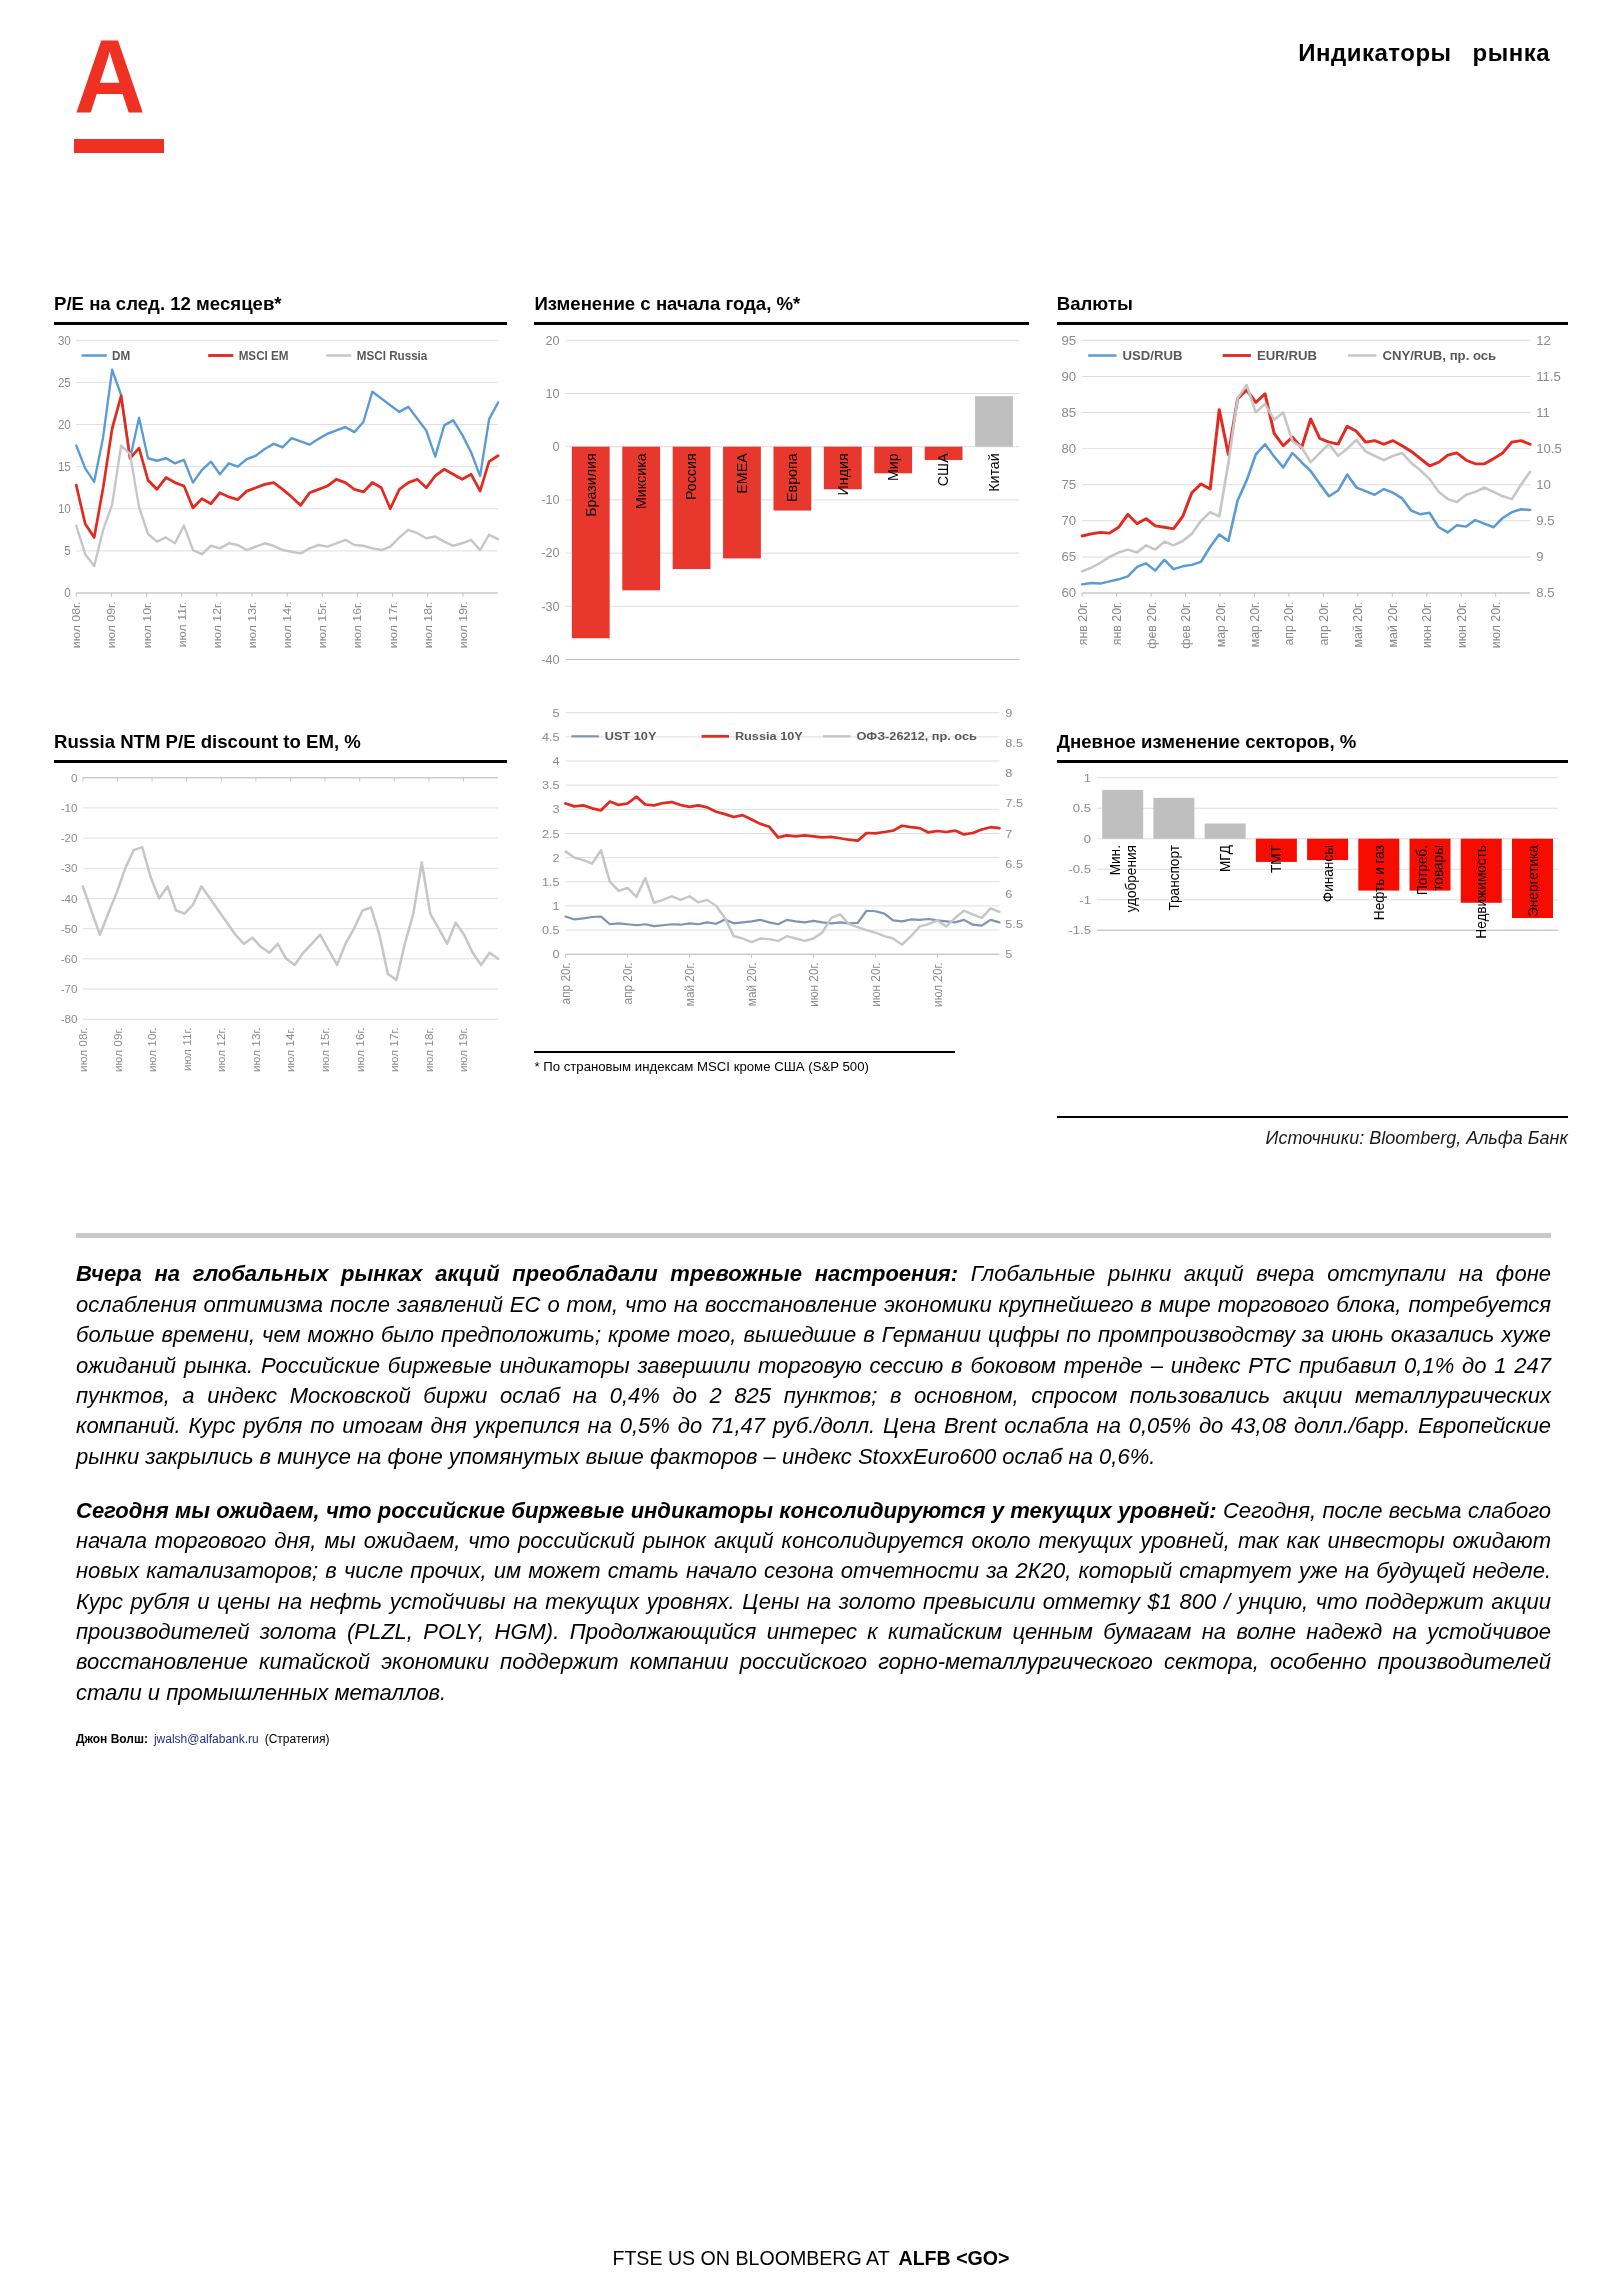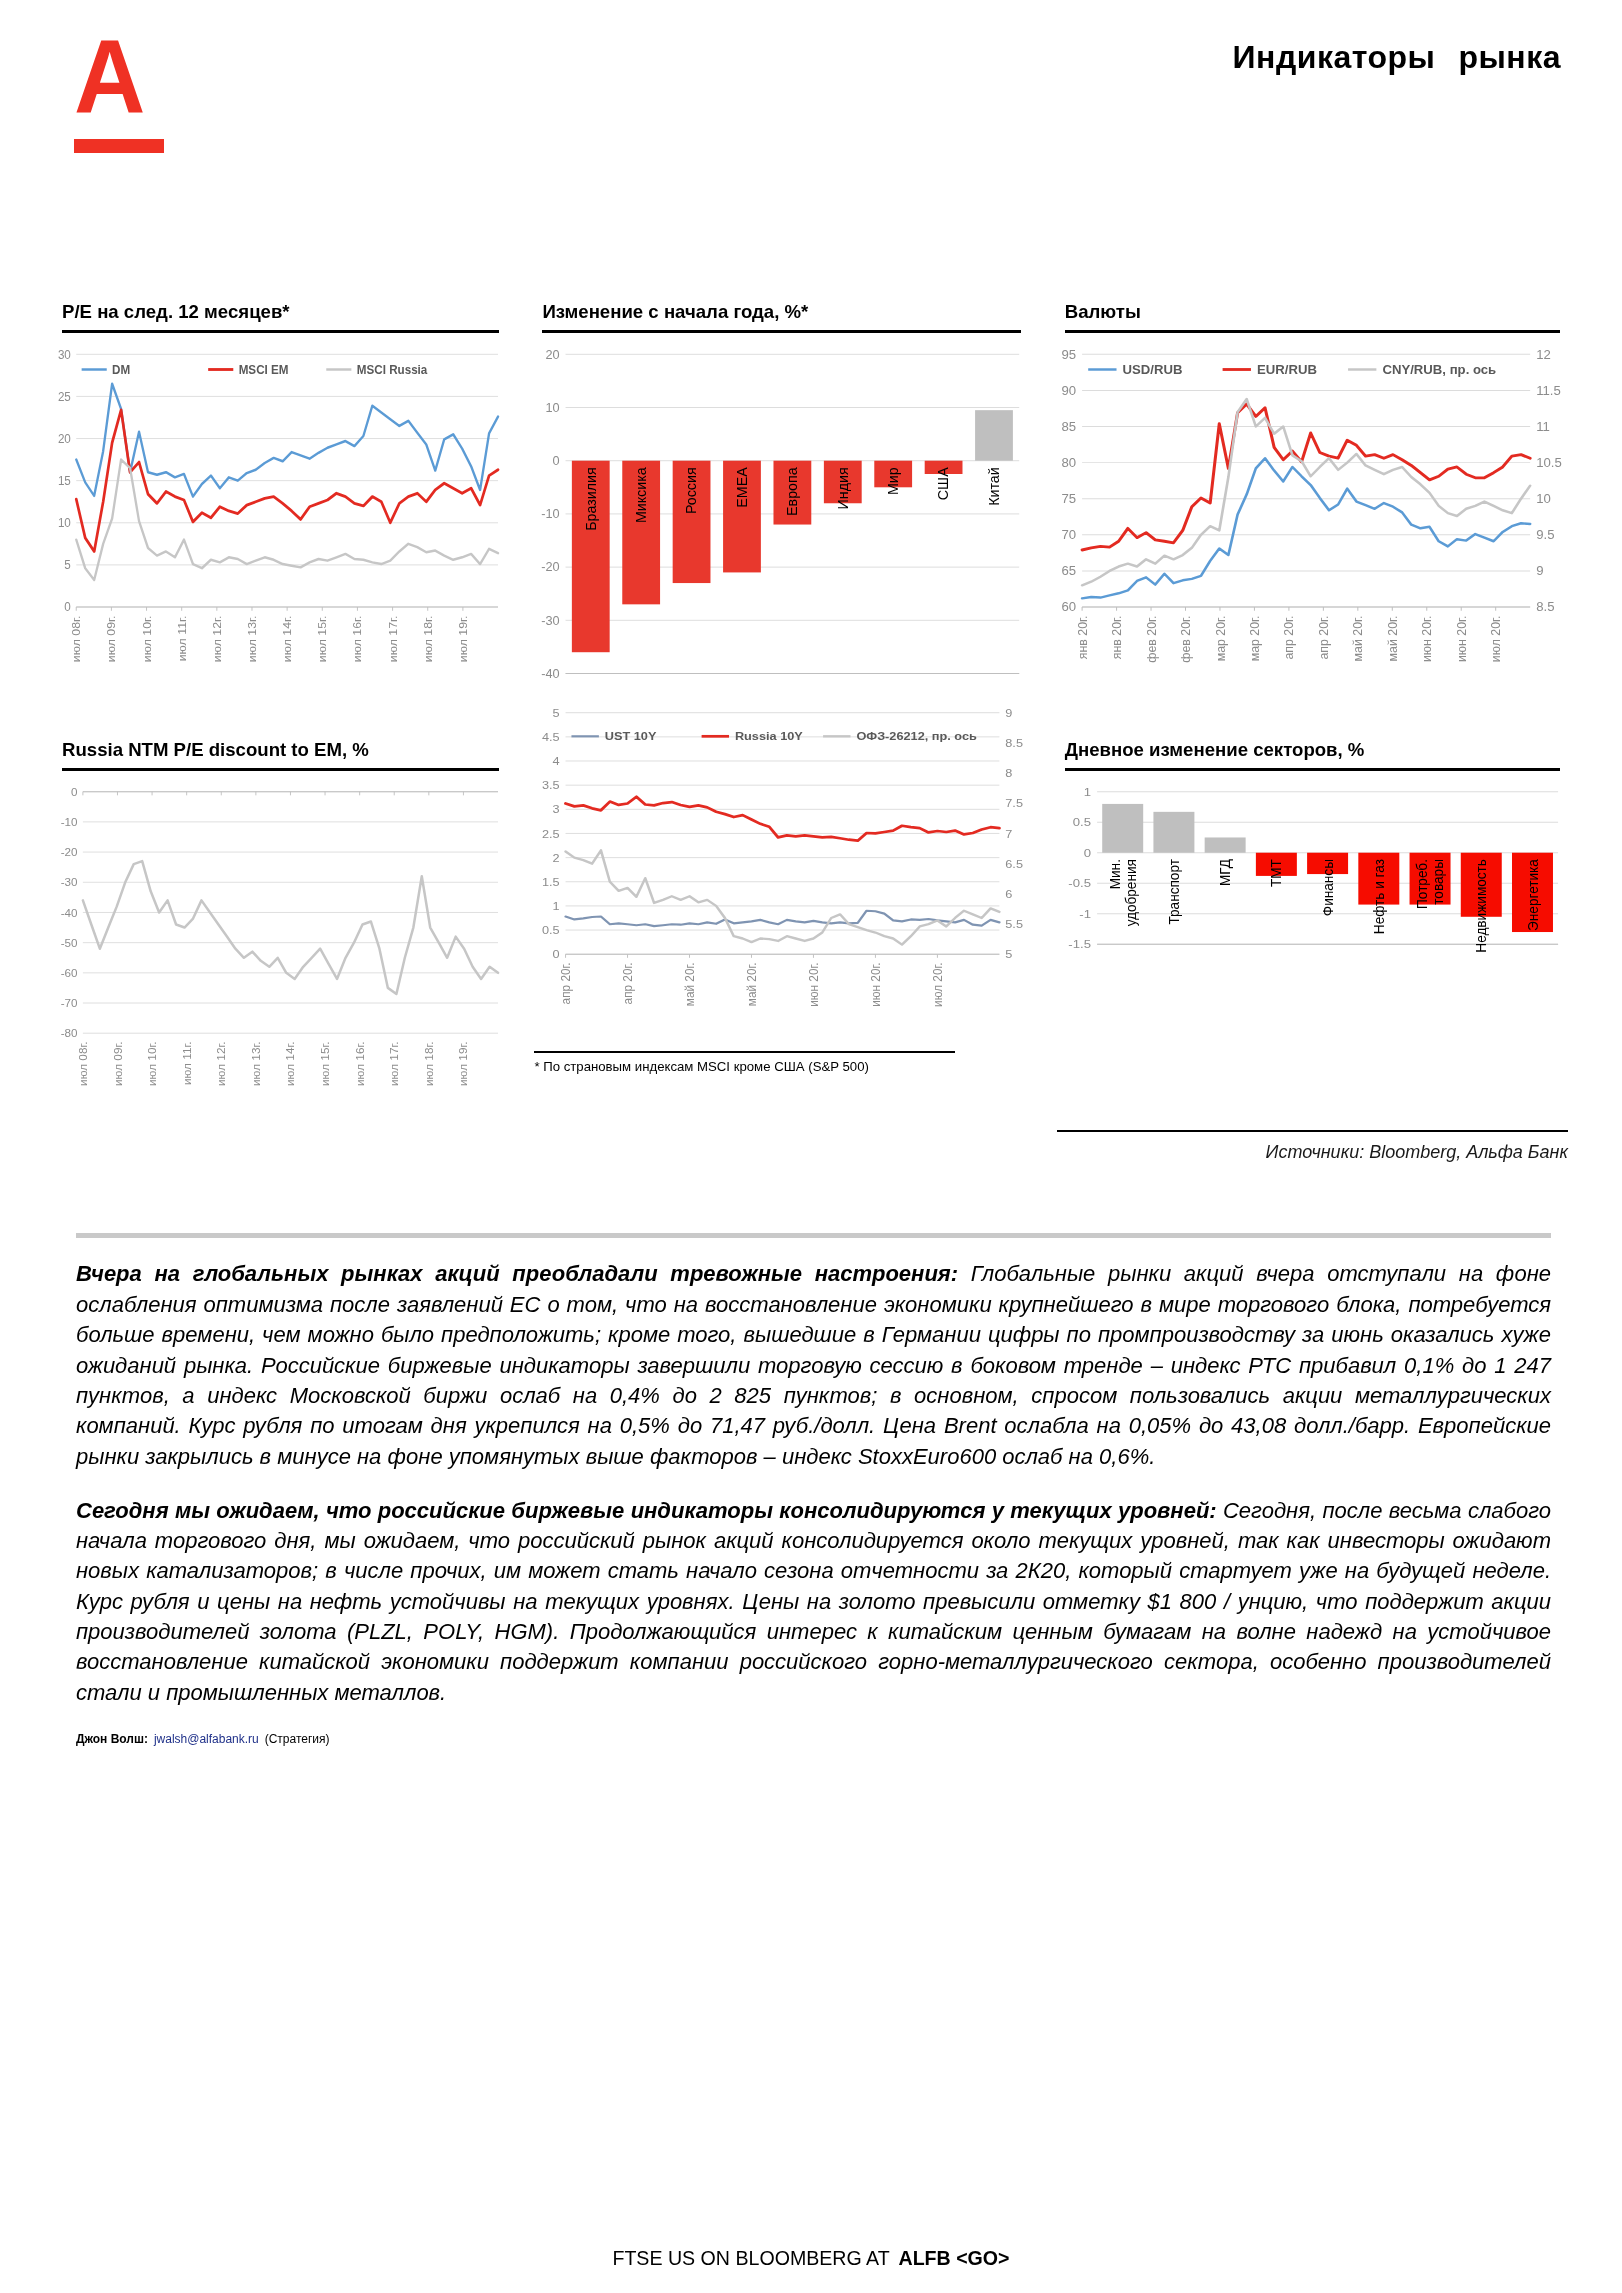--- a/index.html
+++ b/index.html
@@ -3,28 +3,28 @@
 <meta charset="utf-8">
 <style>
   html,body{margin:0;padding:0;background:#888;}
   .page{position:relative;width:1622px;height:2294px;background:#fff;margin:0 auto;
         font-family:"Liberation Sans","DejaVu Sans",sans-serif;color:#000;overflow:hidden;}
   
   .logo{position:absolute;left:74px;top:21.6px;width:98px;}
   .logo-a{display:block;font-size:104px;line-height:1.05;font-weight:bold;color:#ef3124;
           transform:scaleX(.95);transform-origin:left top;}
   .logo-bar{display:block;width:90px;height:14.7px;background:#ef3124;margin-top:7.8px;}
-  .doc-title{position:absolute;top:39px;right:61px;font-size:32px;font-weight:bold;
+  .doc-title{position:absolute;top:39px;right:72px;font-size:24px;font-weight:bold;
              word-spacing:13.7px;letter-spacing:0.5px;}
   
   .row{position:absolute;left:54px;width:1514px;display:grid;
        grid-template-columns:453px 495px 1fr;column-gap:27.4px;}
   .row1{top:286px;}
   .row2{top:698px;}
-  .sec h2{font-size:18.6px;font-weight:bold;margin:8px;padding-bottom:6.9px;border-bottom:3.4px solid #000;
+  .sec h2{font-size:18.6px;font-weight:bold;margin:0;padding-bottom:6.9px;border-bottom:3.4px solid #000;
           display:flex;align-items:flex-end;min-height:29px;line-height:1.2;}
   .row2 .sec h2{min-height:55px;}
   .row2 .sec.sec-bonds h2{padding-right:181px;}
   .sec svg{display:block;width:100%;height:361px;margin-top:2px;}
   .row2 .sec svg{height:345px;}
   .fnote{border-top:2.9px solid #000;margin-top:5.9px;padding-top:4.9px;font-size:13.2px;line-height:1.35;max-width:421px;}
   .sources{border-top:2.9px solid #000;margin-top:5.9px;padding-top:9.8px;font-size:18px;
            font-style:italic;text-align:right;color:#1a1a1a;}
   
   .review{position:absolute;left:76px;right:71px;top:1233px;}

